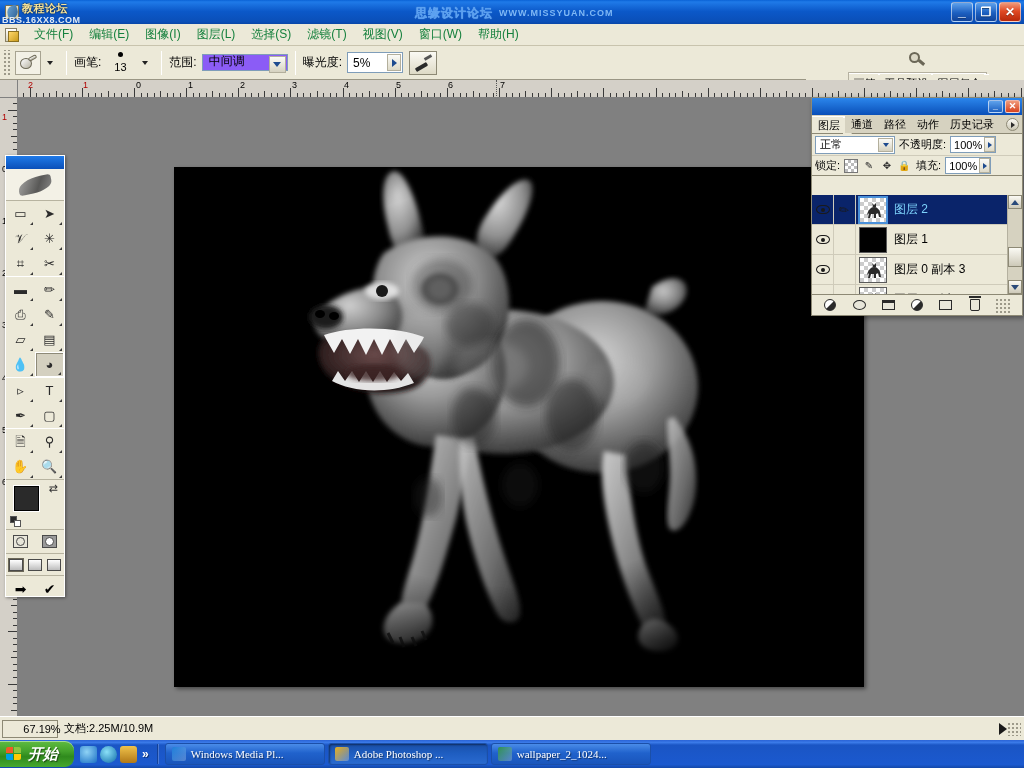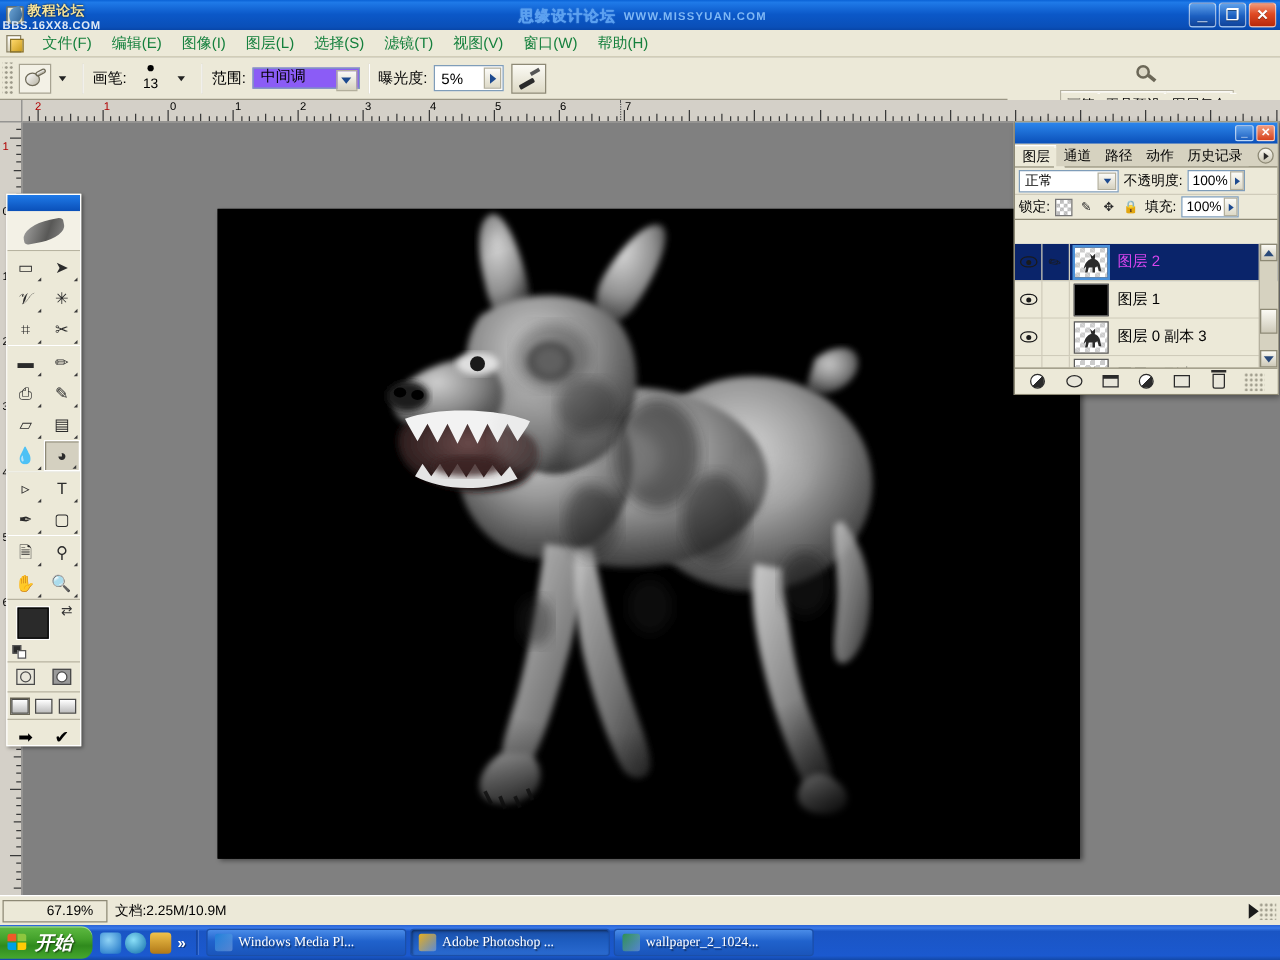--- a/index.html
+++ b/index.html
@@ -320,21 +320,21 @@
   .brush-ico { font-size:12px; color:#1a1a1a; transform:rotate(-35deg); }
   .thumb { width:28px;height:26px; margin-left:3px; border:1px solid #5a5a5a; flex:none; position:relative;
     overflow:hidden; background:
       linear-gradient(45deg,#ccc 25%,transparent 25%,transparent 75%,#ccc 75%),
       linear-gradient(45deg,#ccc 25%,#fff 25%,#fff 75%,#ccc 75%);
     background-size:8px 8px; background-position:0 0,4px 4px; }
   .thumb.selring { outline:2px solid #4a90d9; outline-offset:-1px; }
   .thumb.black { background:#000; }
   .thumb .mini-dog { position:absolute; left:4px; top:3px; width:20px; height:20px; }
   .layer-name { font-size:12px; color:#000; margin-left:7px; white-space:nowrap; }
-  .layer-row.sel .layer-name { color:#d946ef; }
+  .layer-row.sel .layer-name { color:#7dd3fc; }
   .lp-scroll { position:absolute; right:0; top:97px; bottom:21px; width:15px; background:#d6d2c0;
     border-left:1px solid #b5b1a0; }
   .sc-btn { height:14px; background:linear-gradient(180deg,#fbfaf4,#cdc9b8); border:1px solid #8d8975;
     display:flex;align-items:center;justify-content:center; }
   .sc-btn i{ width:0;height:0;border-left:4px solid transparent;border-right:4px solid transparent; }
   .sc-up i{ border-bottom:5px solid #2a4a7a; }
   .sc-dn i{ border-top:5px solid #2a4a7a; }
   .sc-thumb { position:absolute; left:0; right:0; top:52px; height:20px;
     background:linear-gradient(180deg,#fbfaf4,#cdc9b8); border:1px solid #8d8975; }
   .lp-footer { position:absolute; left:0; right:0; bottom:0; height:21px; background:#ece9d8;
@@ -350,21 +350,21 @@
   .ft-ico .trash { width:10px;height:12px;border:1.5px solid #2a2a2a;border-radius:0 0 2px 2px;
     position:relative; background:#e8e6da; }
   .ft-ico .trash::before{content:"";position:absolute;left:-2px;top:-4px;width:12px;height:2px;
     background:#2a2a2a;}
 
   
   .statusbar {
     position:absolute; left:0; top:716px; width:1024px; height:24px;
     background:#ece9d8; border-top:1px solid #fff; display:flex; align-items:center;
   }
-  .sb-zoom { width:84px; height:18px; margin-left:2px; background:#ece9d8; border:1px solid #8d8975;
+  .sb-zoom { width:56px; height:18px; margin-left:2px; background:#ece9d8; border:1px solid #8d8975;
     display:flex;align-items:center;justify-content:center; font-size:11px; flex:none;padding-left:24px; }
   .sb-doc { font-size:11px; margin-left:6px; white-space:nowrap; }
   .sb-tri { margin-left:auto; }
   .sb-arrow { width:0;height:0;border-top:6px solid transparent;border-bottom:6px solid transparent;
     border-left:8px solid #1a1a1a; }
   .sb-hint { font-size:11px; margin-left:14px; margin-right:auto; white-space:nowrap; }
   .sb-grip { width:14px;height:14px; margin-right:3px;
     background-image:radial-gradient(circle at 2px 2px,#9d9a8a 1px,transparent 1.2px);
     background-size:4px 4px; }
 

